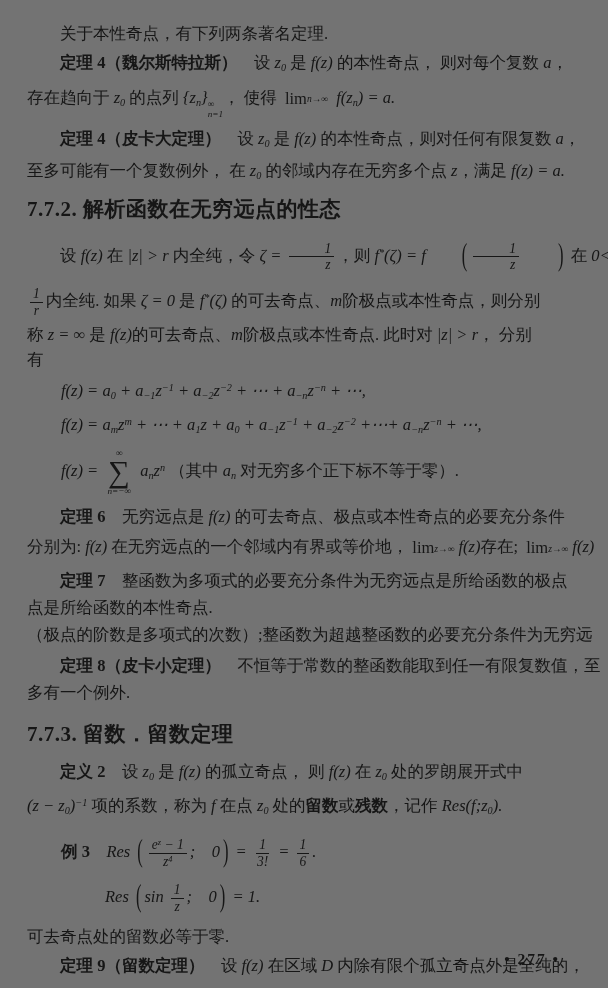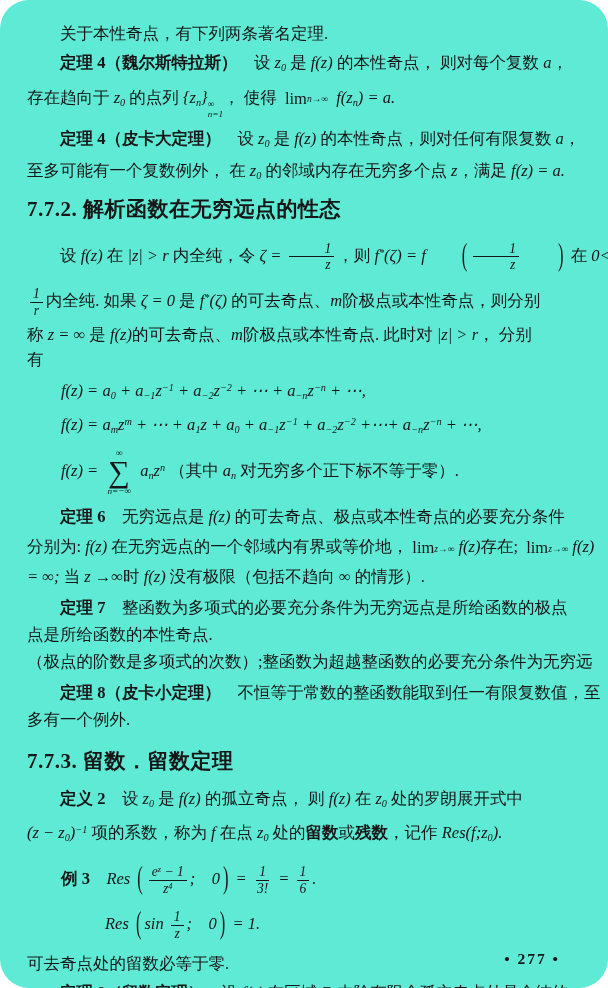--- a/index.html
+++ b/index.html
@@ -40,21 +40,21 @@
   .lh34{line-height:34px;}.lh40{line-height:40px;}.lh44{line-height:44px;}
   .lh46{line-height:46px;}.lh50{line-height:50px;}
   .mt2{margin-top:2px;}.mt4{margin-top:4px;}.mt6{margin-top:6px;}
   .ml34{margin-left:34px;}.ml78{margin-left:78px;}
   .pagenum{position:absolute;right:48px;bottom:20px;font-weight:bold;
            font-size:15.5px;letter-spacing:2px;}
 </style>
 </head>
 <body>
 
-<div class="page" style="background: #5eead4; color: rgb(22, 22, 22); border-radius: 29px;">
+<div class="page" style="background: #737373; color: rgb(22, 22, 22);">
 
   <div class="line ind"><span class="t">关于本性奇点，有下列两条著名定理.</span></div>
 
   <div class="line ind mt2"><span class="b">定理 4（魏尔斯特拉斯）</span><span class="t">　设 </span><span class="m">z</span><span class="sb">0</span><span class="t"> 是 </span><span class="m">f(z)</span><span class="t"> 的本性奇点， 则对每个复数 </span><span class="m">a</span><span class="t">，</span></div>
   <div class="line lh34"><span class="t">存在趋向于 </span><span class="m">z</span><span class="sb">0</span><span class="t"> 的点列 </span><span class="m">{z</span><span class="sb">n</span><span class="m">}</span><span class="ss">
         <span class="sstop">∞</span>
         <span class="ssbot">n=1</span>
       </span><span class="t">， 使得 </span><span class="lim">
         <span class="limtop">lim</span>
         <span class="limbot">n→∞</span>
@@ -88,21 +88,20 @@
       </span><span class="m"> a</span><span class="sb">n</span><span class="m">z</span><span class="sp">n</span><span class="t"> （其中 </span><span class="m">a</span><span class="sb">n</span><span class="t"> 对无穷多个正下标不等于零）.</span></div>
 
   <div class="line ind mt2"><span class="b">定理 6</span><span class="t">　无穷远点是 </span><span class="m">f(z)</span><span class="t"> 的可去奇点、极点或本性奇点的必要充分条件</span></div>
   <div class="line lh33"><span class="t">分别为: </span><span class="m">f(z)</span><span class="t"> 在无穷远点的一个邻域内有界或等价地，</span><span class="lim">
         <span class="limtop">lim</span>
         <span class="limbot">z→∞</span>
       </span><span class="m">f(z)</span><span class="t">存在; </span><span class="lim">
         <span class="limtop">lim</span>
         <span class="limbot">z→∞</span>
       </span><span class="m">f(z)</span></div>
-  <div class="line"><span class="m">= ∞;</span><span class="t"> 当 </span><span class="m">z →∞</span><span class="t">时 </span><span class="m">f(z)</span><span class="t"> 没有极限（包括不趋向 ∞ 的情形）.</span></div>
 
   <div class="line ind mt4"><span class="b">定理 7</span><span class="t">　整函数为多项式的必要充分条件为无穷远点是所给函数的极点</span></div>
   <div class="line"><span class="t">点是所给函数的本性奇点.</span></div>
   <div class="line"><span class="t">（极点的阶数是多项式的次数）;整函数为超越整函数的必要充分条件为无穷远</span></div>
 
   <div class="line ind mt4"><span class="b">定理 8（皮卡小定理）</span><span class="t">　不恒等于常数的整函数能取到任一有限复数值，至</span></div>
   <div class="line"><span class="t">多有一个例外.</span></div>
 
   <h2 class="heading h1sp">7.7.3. 留数．留数定理</h2>
 

